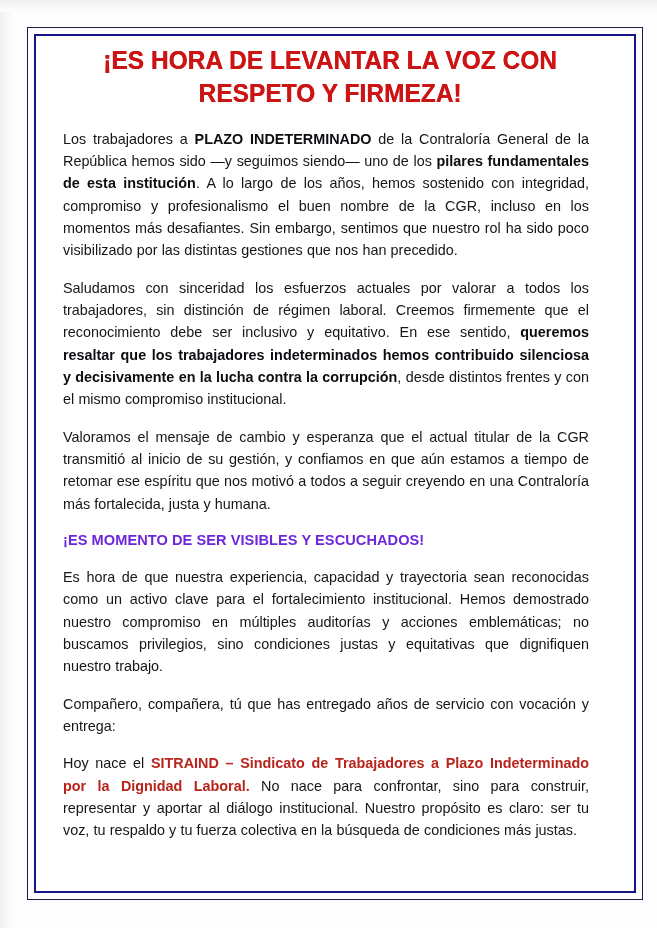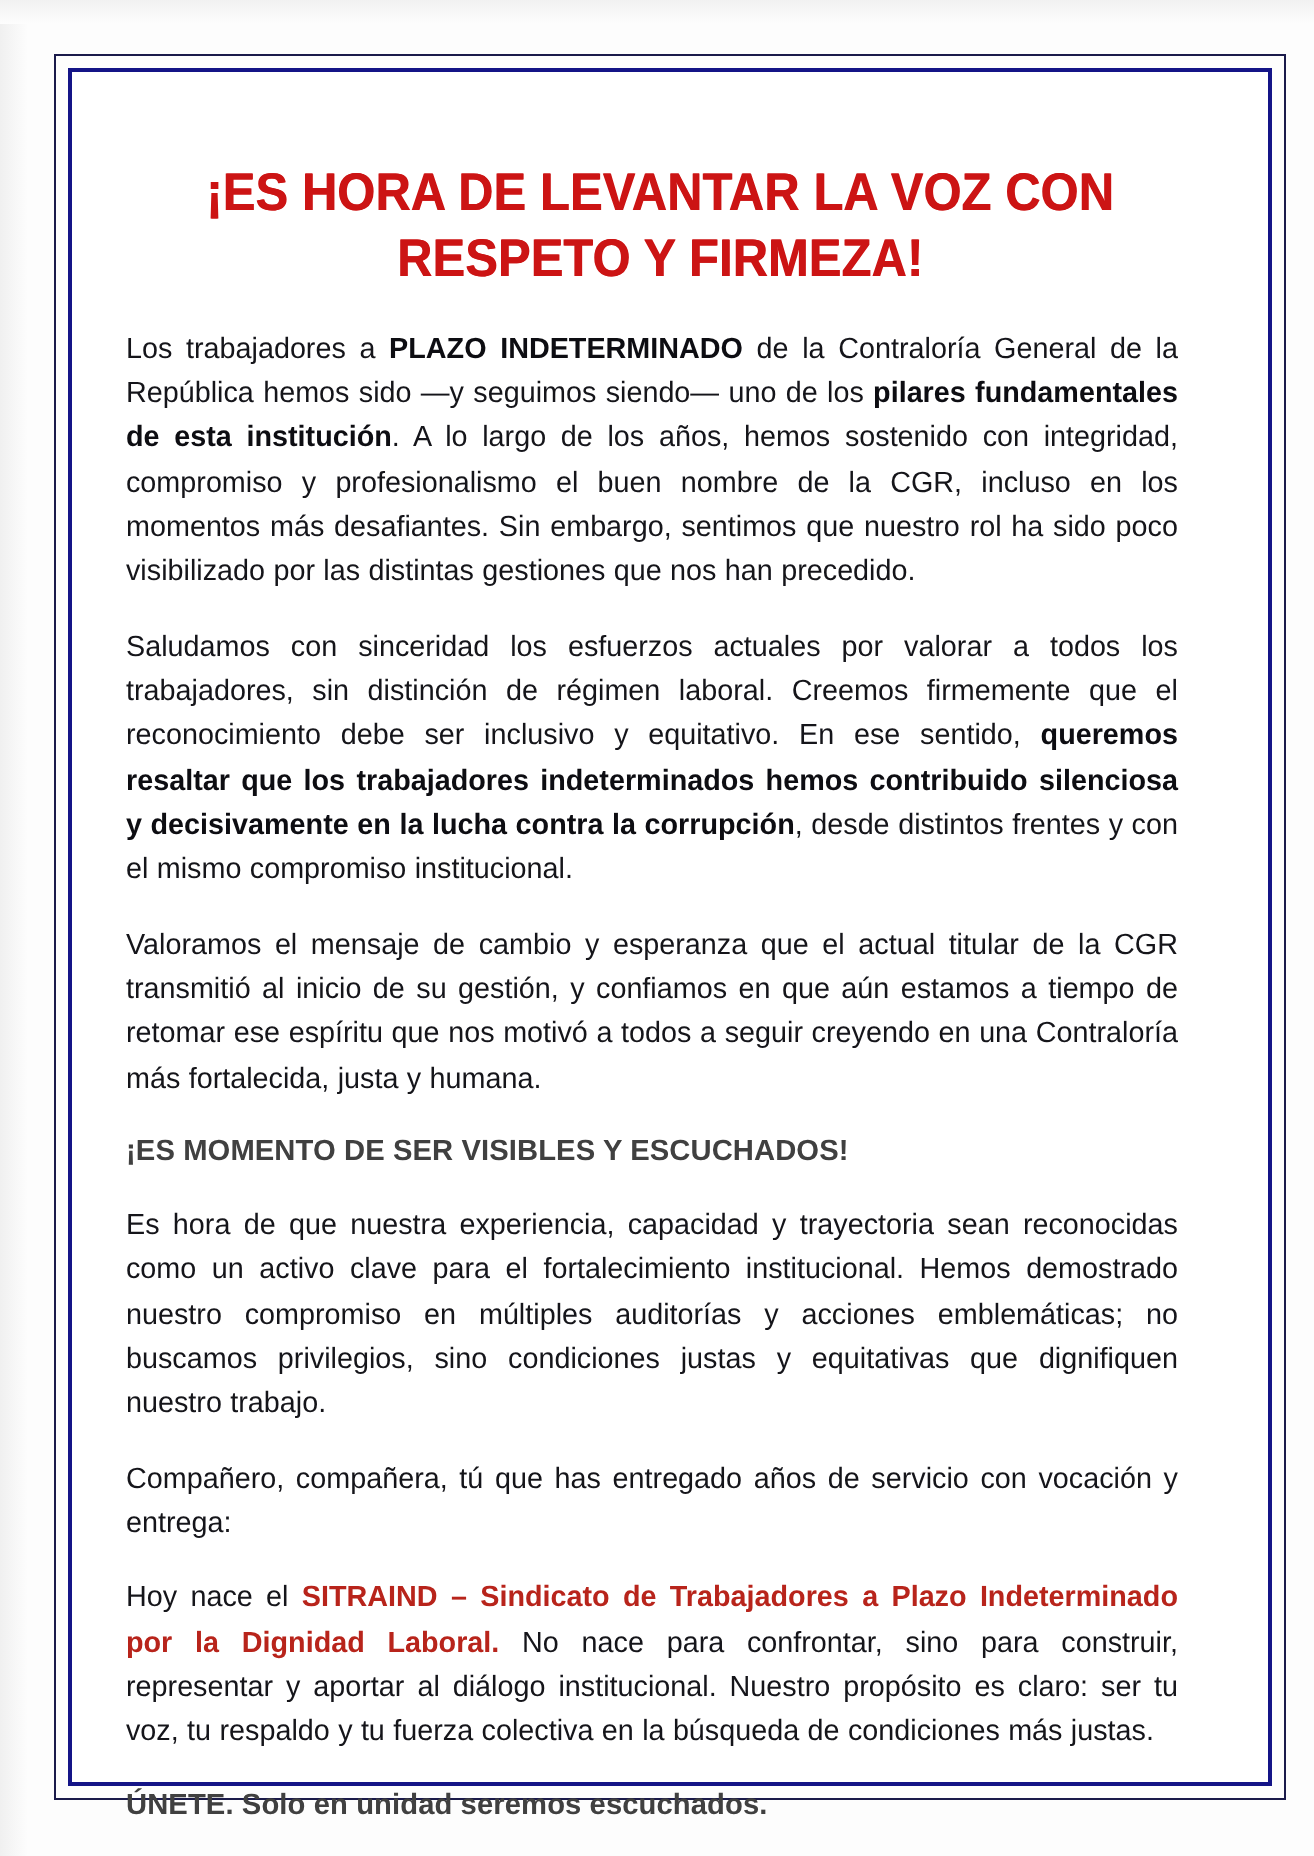--- a/index.html
+++ b/index.html
@@ -56,21 +56,20 @@
     border: 2.3px solid #141487;
     box-sizing: border-box;
     background: #ffffff;
   }
 
   #content {
     position: absolute;
     left: 63px;
     top: 44px;
     width: 534px;
-    margin-top: 36px;
   }
 
   
   .title {
     text-align: center;
     color: #cc1414;
     font-weight: bold;
     font-size: 26.5px;
     line-height: 1.26;
     letter-spacing: 0.1px;
@@ -94,21 +93,21 @@
   }
   .para:last-child { margin-bottom: 0; }
 
   .para b { font-weight: bold; color: #0d0d12; }
   .red-bold { color: #b8241b; font-weight: bold; }
 
   
   .heading {
     font-size: 14.6px;
     font-weight: bold;
-    color: #404040;
+    color: #6d28d9;
     margin: 0 0 14px 0;
     line-height: 1.5;
     letter-spacing: 0.05px;
   }
 </style>
 </head>
 <body>
 
 <div id="page">
 
@@ -133,16 +132,15 @@
 
     <p class="heading">¡ES MOMENTO DE SER VISIBLES Y ESCUCHADOS!</p>
 
     <p class="para"><span>Es hora de que nuestra experiencia, capacidad y trayectoria sean reconocidas como un activo clave para el fortalecimiento institucional. Hemos demostrado nuestro compromiso en múltiples auditorías y acciones emblemáticas; no buscamos privilegios, sino condiciones justas y equitativas que dignifiquen nuestro trabajo.</span></p>
 
     <p class="para"><span>Compañero, compañera, tú que has entregado años de servicio con vocación y entrega:</span></p>
 
 
     <p class="para"><span>Hoy nace el </span><span class="red-bold">SITRAIND – Sindicato de Trabajadores a Plazo Indeterminado por la Dignidad Laboral.</span><span> No nace para confrontar, sino para construir, representar y aportar al diálogo institucional. Nuestro propósito es claro: ser tu voz, tu respaldo y tu fuerza colectiva en la búsqueda de condiciones más justas.</span></p>
 
-    <p class="heading">ÚNETE. Solo en unidad seremos escuchados.</p>
 
   </div>
 </div>
 
 </body></html>

